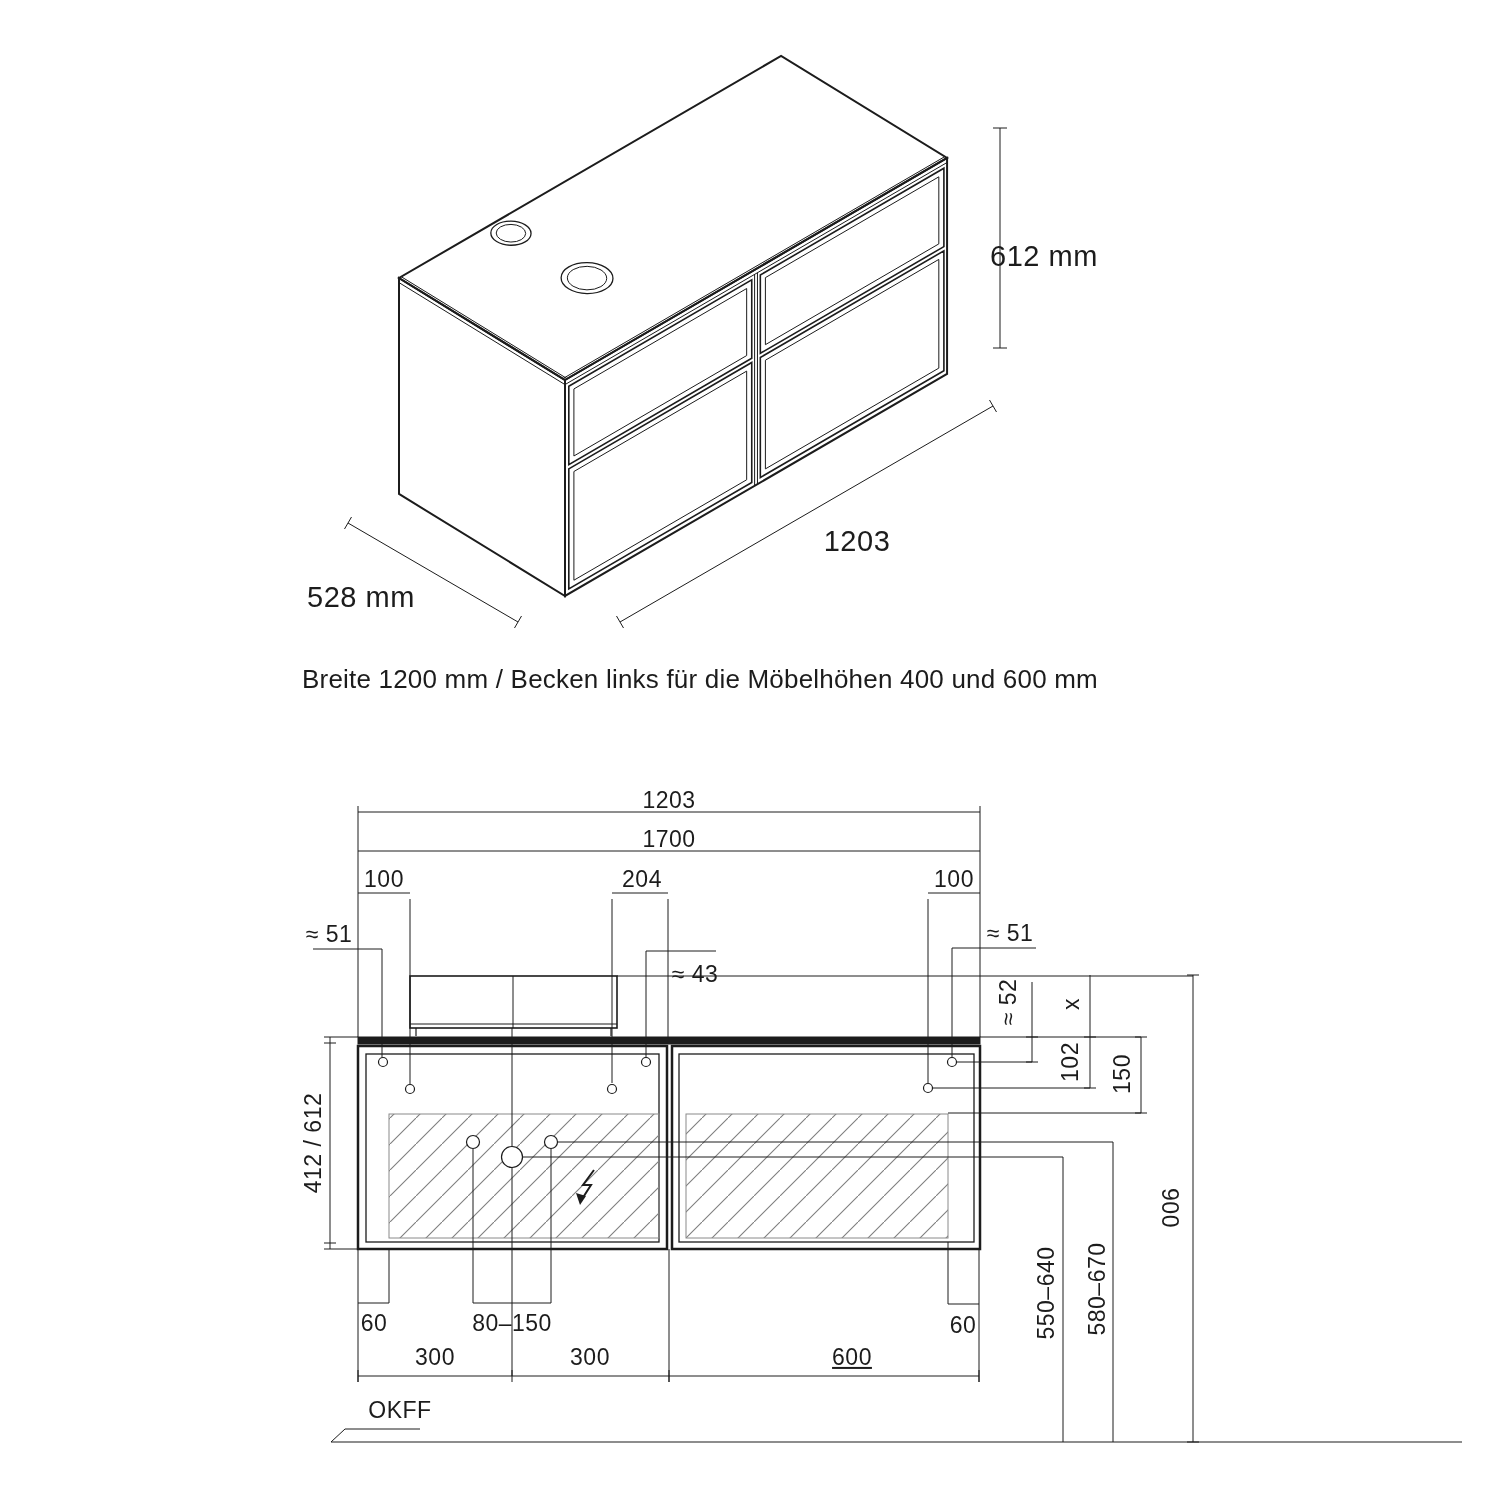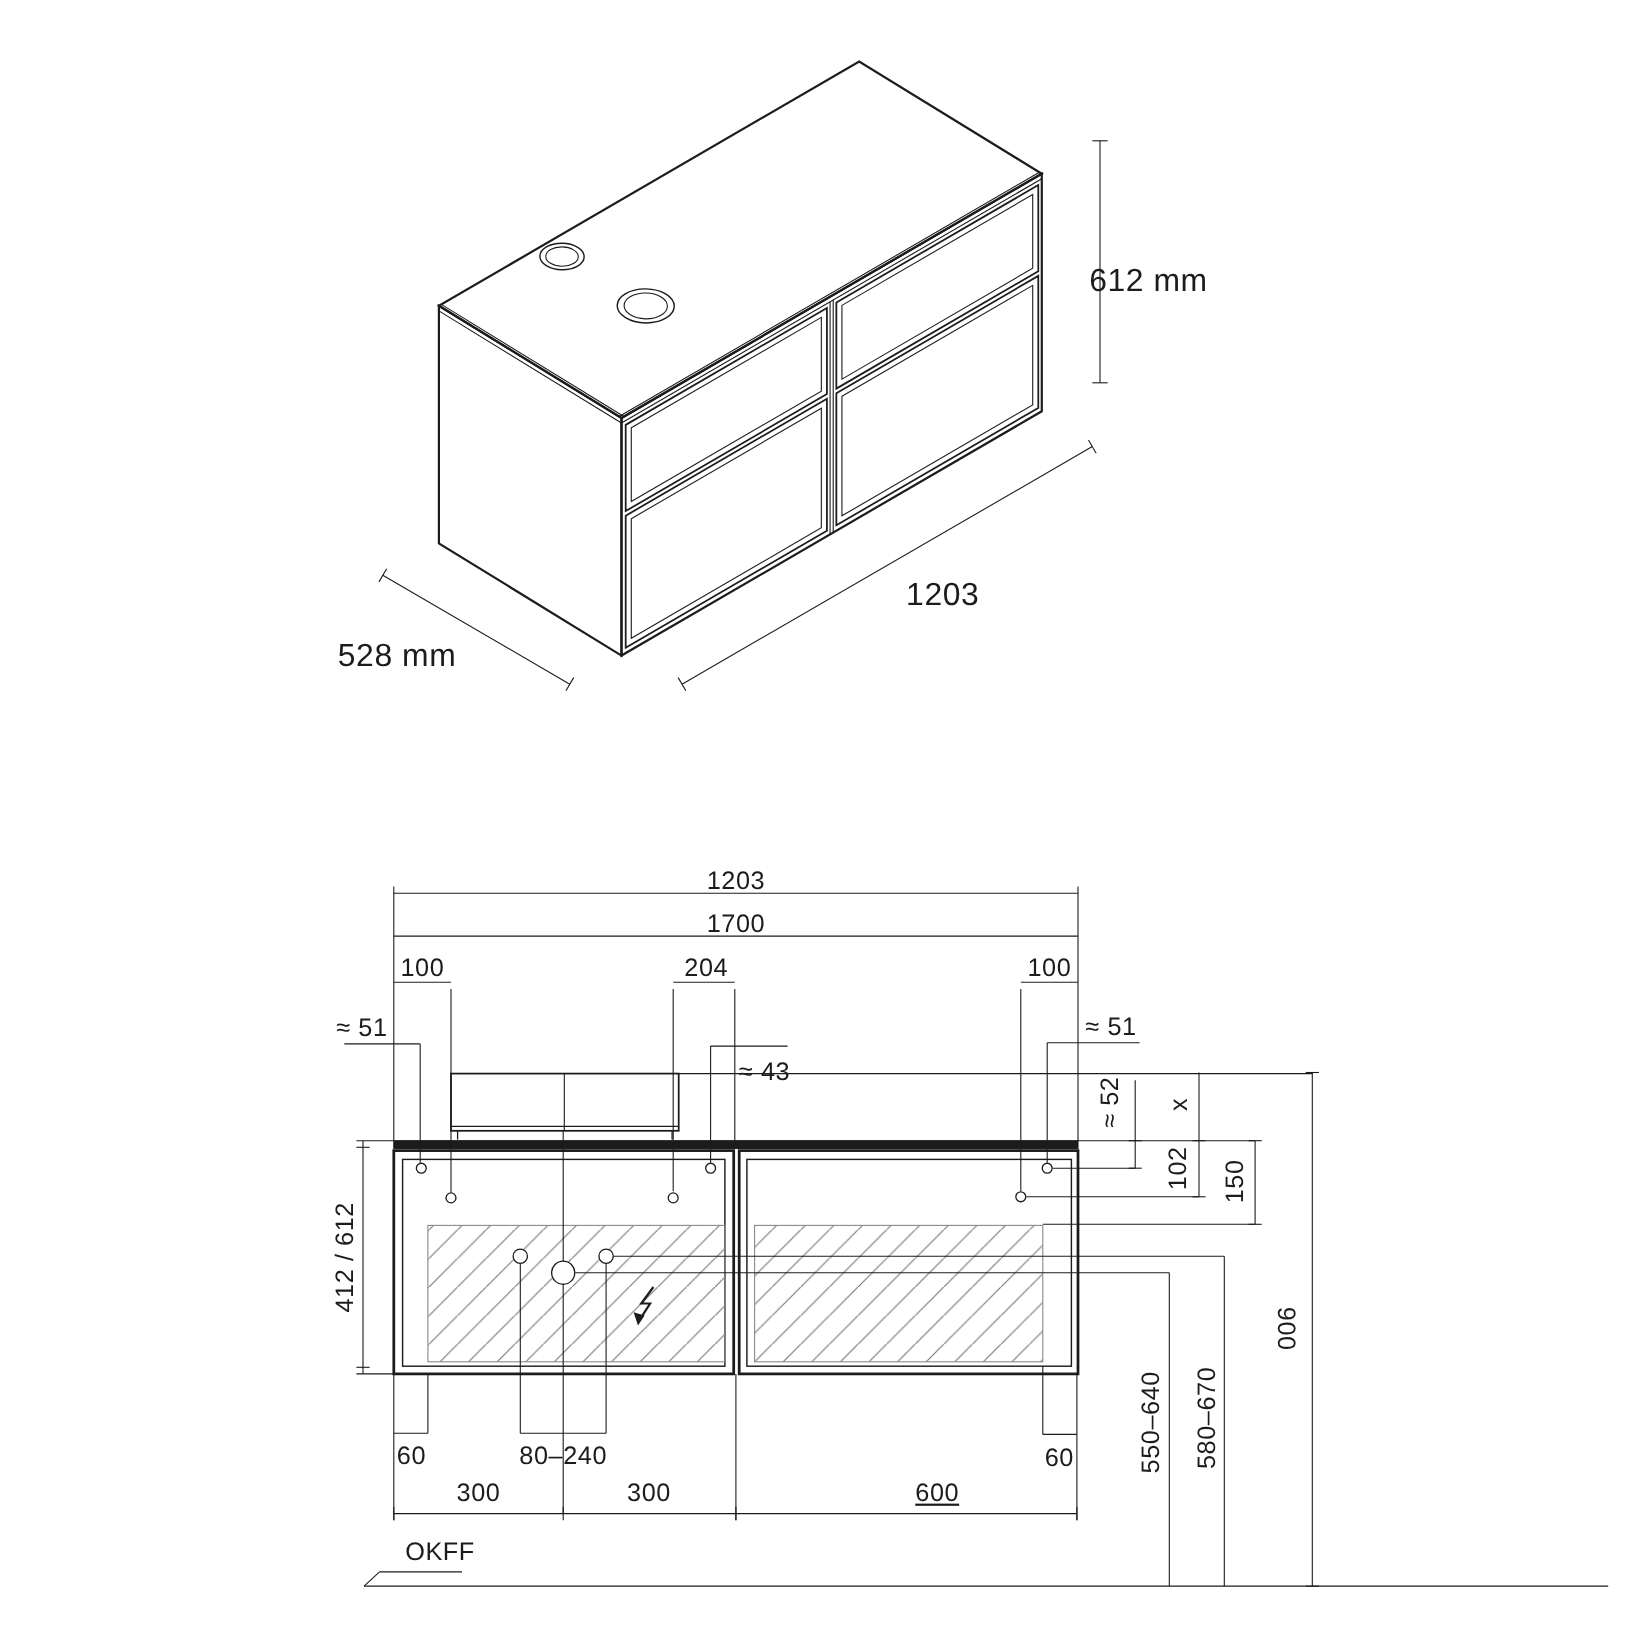--- a/index.html
+++ b/index.html
@@ -210,40 +210,41 @@
         <line x1="345" y1="1429" x2="420" y2="1429"></line>
         <line x1="345" y1="1429" x2="331" y2="1442"></line>
       </g>
     </g>
   </svg>
 
   <div class="lbl big" style="left:1044px;top:240px;margin-top:16px;">612 mm</div>
   <div class="lbl big" style="left:857px;top:541px;">1203</div>
   <div class="lbl big" style="left:361px;top:597px;">528 mm</div>
 
+  <div class="caption">Breite 1200 mm / Becken links für die Möbelhöhen 400 und 600 mm</div>
 
   <div class="lbl" style="left:669px;top:800px;">1203</div>
   <div class="lbl" style="left:669px;top:839px;">1700</div>
   <div class="lbl" style="left:384px;top:879px;">100</div>
   <div class="lbl" style="left:642px;top:879px;">204</div>
   <div class="lbl" style="left:954px;top:879px;">100</div>
   <div class="lbl" style="left:329px;top:934px;">≈ 51</div>
   <div class="lbl" style="left:695px;top:934px;margin-top:40px;">≈ 43</div>
   <div class="lbl" style="left:1010px;top:933px;">≈ 51</div>
 
   <div class="lbl rot" style="left:1008px;top:1002px;">≈ 52</div>
   <div class="lbl rot" style="left:1071px;top:1004px;">x</div>
   <div class="lbl rot" style="left:1070px;top:1062px;">102</div>
   <div class="lbl rot" style="left:1122px;top:1074px;">150</div>
   <div class="lbl rot" style="left:313px;top:1143px;">412 / 612</div>
   <div class="lbl rotcw" style="left:1170px;top:1208px;">900</div>
   <div class="lbl rot" style="left:1046px;top:1293px;">550–640</div>
   <div class="lbl rot" style="left:1097px;top:1289px;">580–670</div>
 
   <div class="lbl" style="left:374px;top:1323px;">60</div>
-  <div class="lbl" style="left:512px;top:1323px;">80–240</div>
+  <div class="lbl" style="left:512px;top:1323px;">80–150</div>
   <div class="lbl" style="left:963px;top:1325px;">60</div>
   <div class="lbl" style="left:435px;top:1357px;">300</div>
   <div class="lbl" style="left:590px;top:1357px;">300</div>
   <div class="lbl" style="left:852px;top:1357px;text-decoration:underline;">600</div>
   <div class="lbl" style="left:400px;top:1410px;">OKFF</div>
 
 </div>
 
 </body></html>

